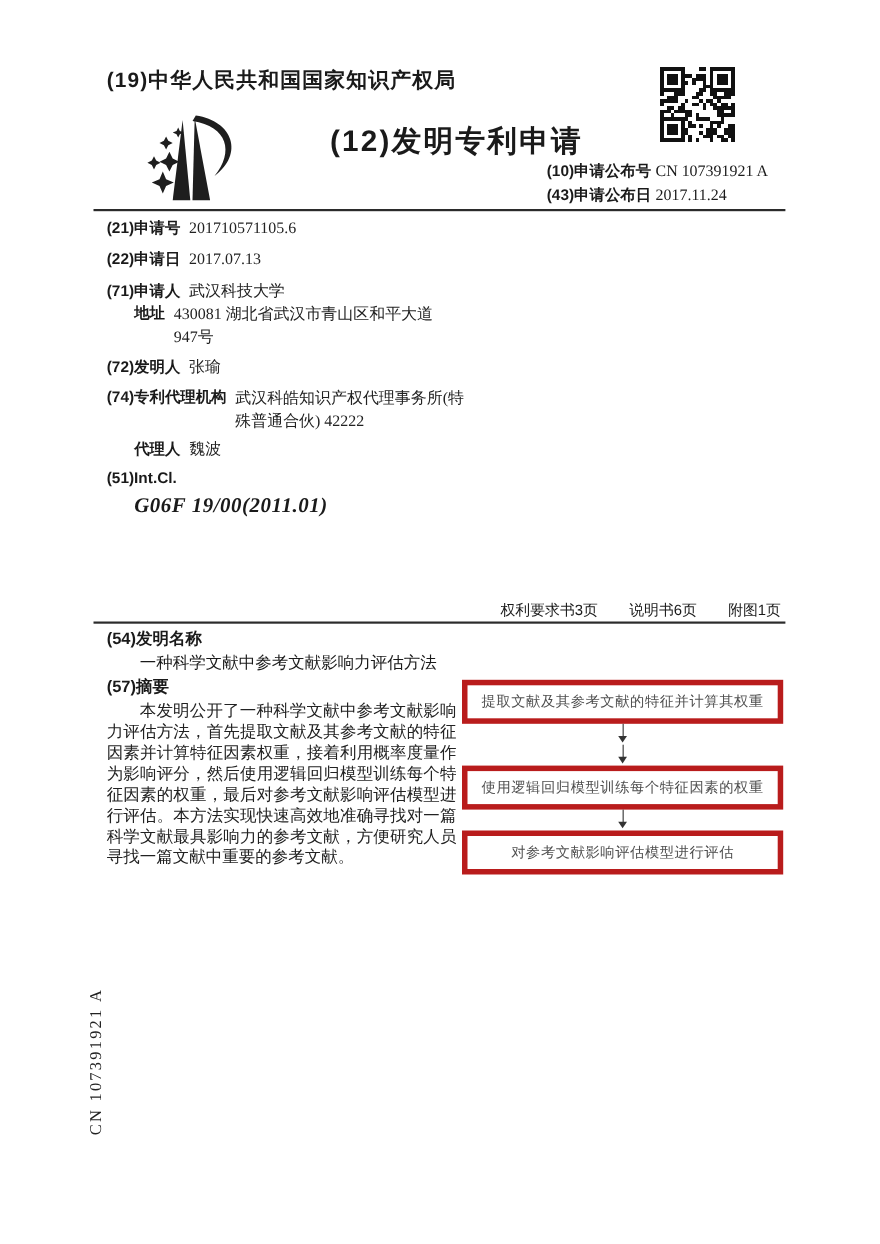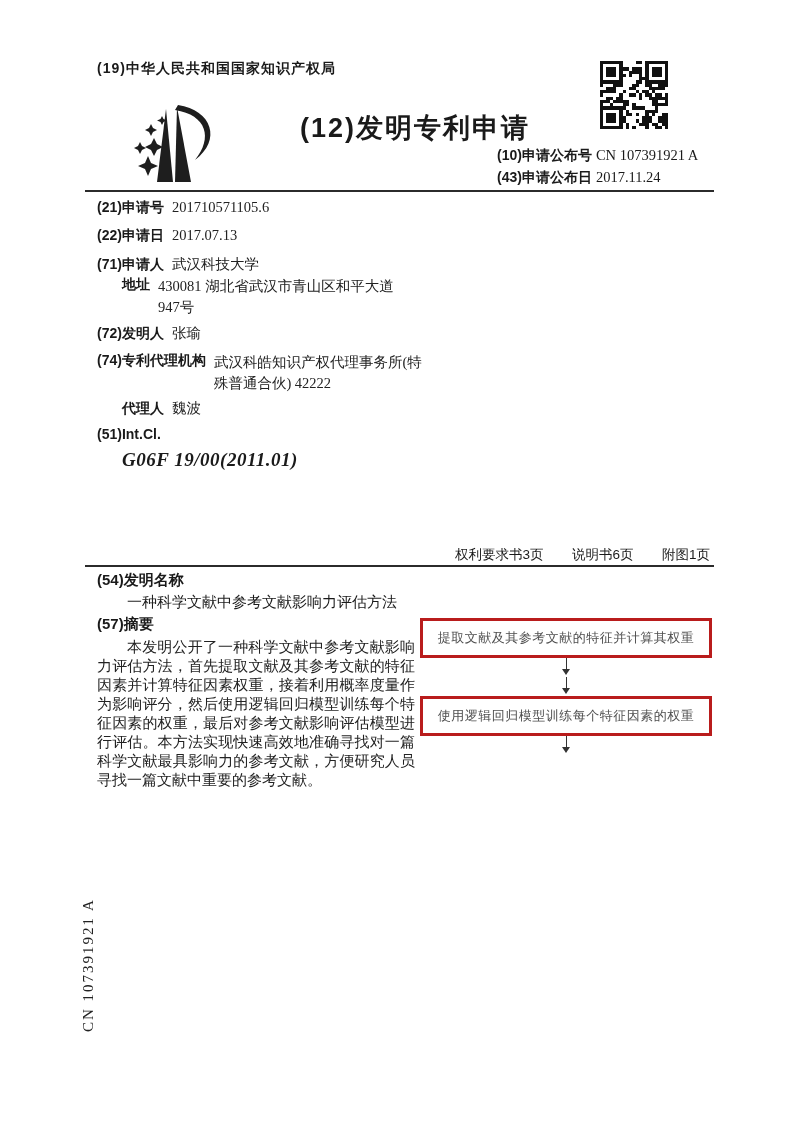--- a/index.html
+++ b/index.html
@@ -7,21 +7,21 @@
     width: 800px; height: 1131px;
     background: #ffffff;
     position: relative;
     font-family: "Liberation Sans", sans-serif;
     color: #1a1a1a;
     overflow: hidden;
   }
   .abs { position: absolute; }
 
   
-  .office-name { left: 97px; top: 60px; font-size: 14px; font-weight: bold; letter-spacing: 1px; }
+  .office-name { left: 97px; top: 60px; font-size: 19px; font-weight: bold; letter-spacing: 1px; }
   .doc-type   { left: 300px; top: 110px; font-size: 27px; font-weight: bold; letter-spacing: 2px; }
 
   .pub-line   { font-size: 14px; white-space: nowrap; }
   .pub-number { left: 497px; top: 147px; }
   .pub-date   { left: 497px; top: 169px; }
   .pub-line .lbl { font-weight: bold; }
   .pub-line .val { font-family: "Liberation Serif", serif; font-size: 14.5px; margin-left: 4px; }
 
   .rule { left: 85px; width: 629px; height: 0; border-top: 2px solid #2b2b2b; }
   .rule-1 { top: 190px; }
@@ -58,21 +58,21 @@
   
   .sec-label { left: 97px; font-size: 15px; font-weight: bold; }
   .sec-54 { top: 571px; }
   .invention-title { left: 127px; top: 593px; font-size: 15px; font-family: Liberation Sans, sans-serif; }
   .sec-57 { top: 615px; }
   .abstract { left: 97px; top: 638px; width: 318px; font-size: 15px; line-height: 19px;
               text-align: justify; text-indent: 2em; font-family: "Liberation Serif", serif; color: #222; }
 
   
   .flowchart { left: 420px; top: 618px; width: 292px; display: flex; flex-direction: column; align-items: center; }
-  .flow-box { box-sizing: border-box; width: 100%; min-height: 40px; border: 3px solid #b91c1c;
+  .flow-box { box-sizing: border-box; width: 100%; min-height: 40px; border: 5px solid #b91c1c;
               display: flex; align-items: center; justify-content: center;
               font-size: 13px; color: #4f4f4f; letter-spacing: 0.5px; padding: 2px 4px; text-align: center; }
   .flow-arrow { width: 0; height: 0; position: relative; margin: 2px 0; }
   .flow-arrow .stem { position: absolute; left: -0.5px; top: -2px; width: 1px; height: 13px; background: #333; }
   .flow-arrow .head { position: absolute; left: -4px; top: 9px; width: 0; height: 0;
                       border-left: 4px solid transparent; border-right: 4px solid transparent;
                       border-top: 6px solid #333; }
   .flow-arrow { height: 15px; }
 
   
@@ -311,15 +311,16 @@
     </div>
   <div class="flow-arrow">
       <span class="stem"></span>
       <span class="head"></span>
     </div>
   <div class="flow-box">使用逻辑回归模型训练每个特征因素的权重</div>
   <div class="flow-arrow">
       <span class="stem"></span>
       <span class="head"></span>
     </div>
+  <div class="flow-box">对参考文献影响评估模型进行评估</div>
 </div>
 
 <div class="abs side-code">CN 107391921 A</div>
 
 </body></html>

